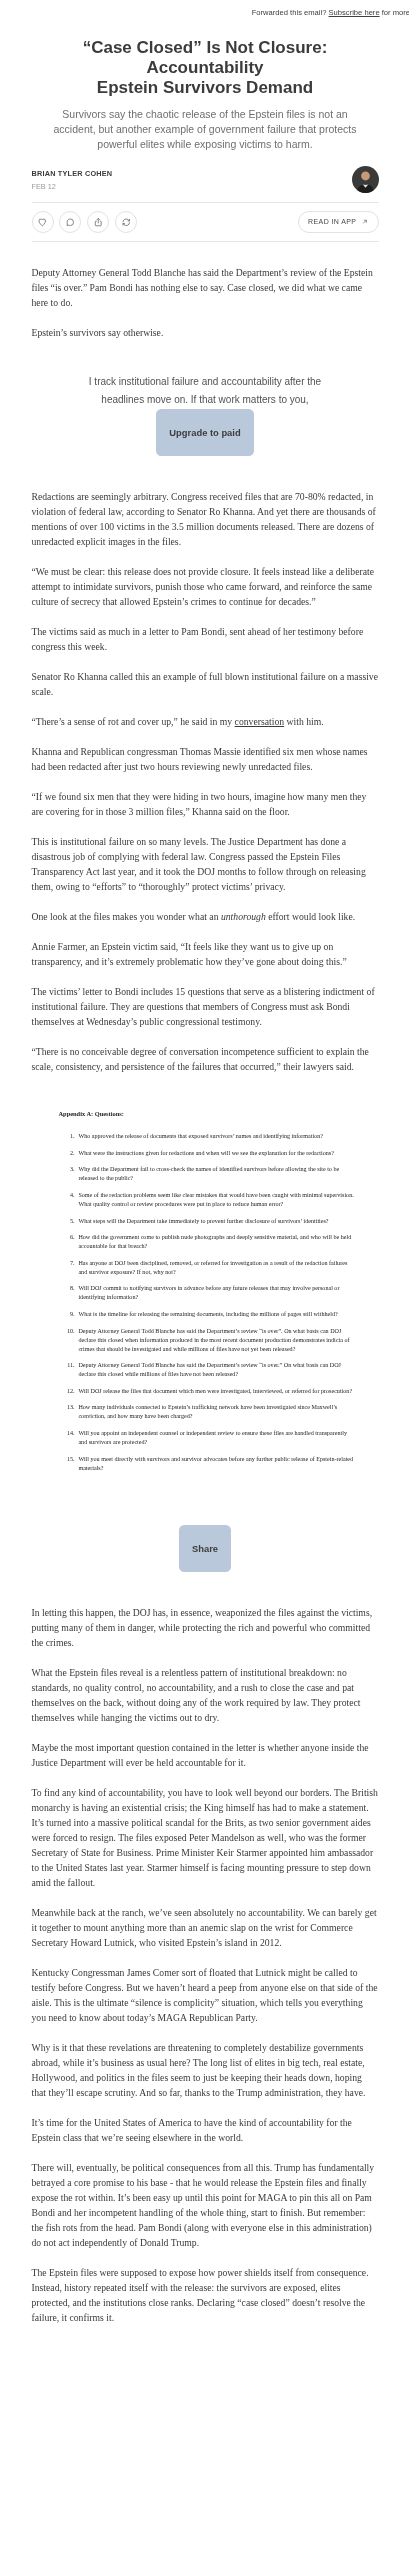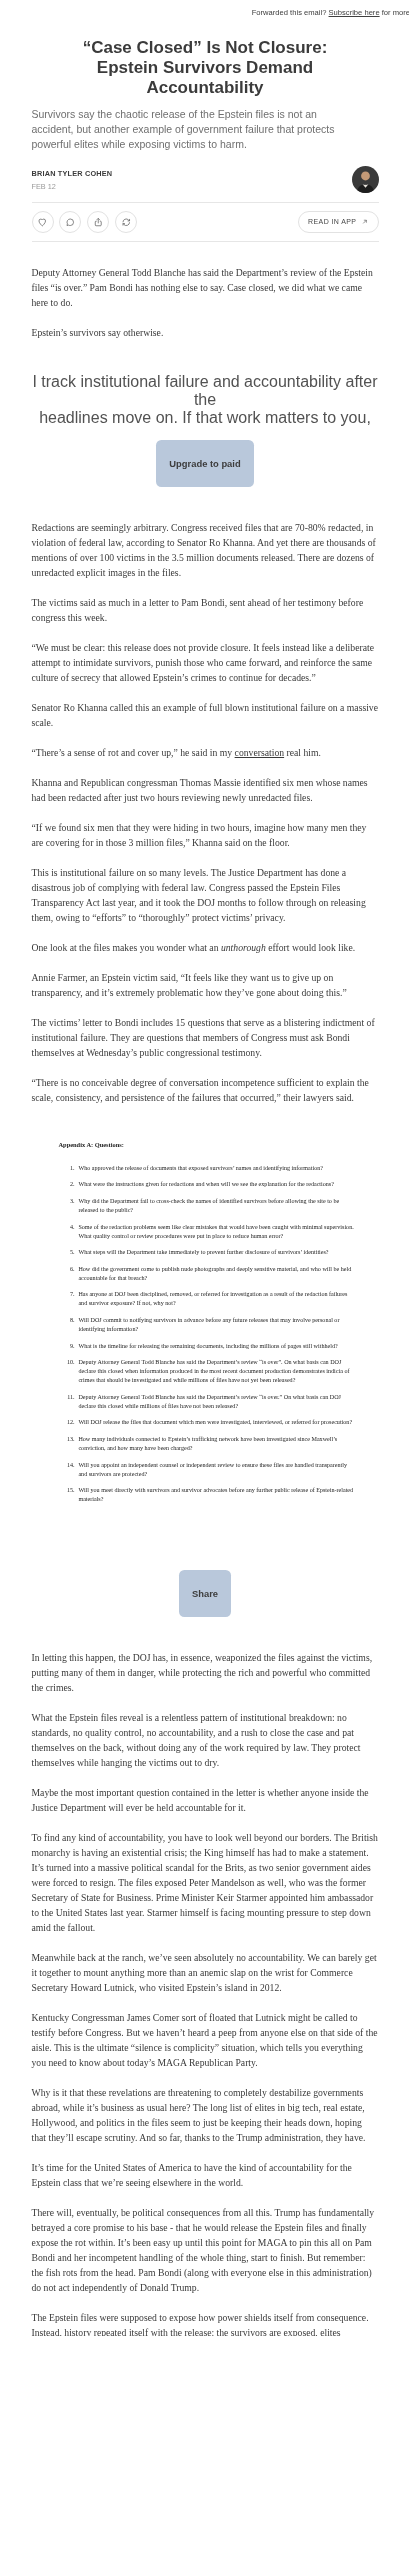--- a/index.html
+++ b/index.html
@@ -7,21 +7,21 @@
   .page { width: 410px; height: 2336px; margin: 0 auto; background: #fff; overflow: hidden;
           font-family: "Liberation Sans", sans-serif; }
   .content { width: 347px; margin: 0 auto; }
 
   .topbar { padding-top: 8.2px; text-align: right; font-size: 7.6px; color: #404040; }
   .topbar a { color: #404040; text-decoration: underline; cursor: pointer; }
 
   .title { margin: 21px 0 0; font-size: 17px; line-height: 1.16; font-weight: 700; color: #3b3b3b; text-align: center; }
   .title span { display: block; }
   .subtitle { margin: 9.4px 0 0; font-size: 10.5px; line-height: 1.45; color: #6f6f6f; font-weight: 400; }
-  .subtitle span { display: block; }
+  .subtitle span { display: block; text-align: center; }
 
   .byline { margin-top: 14px; display: flex; justify-content: space-between; align-items: center; }
   .author { font-size: 7.3px; font-weight: 700; color: #3b3b3b; letter-spacing: 0.2px; }
   .date { margin-top: 3.5px; font-size: 7.3px; color: #9a9a9a; }
   .avatar { width: 27px; height: 27px; border-radius: 50%; overflow: hidden; cursor: pointer; flex: none; }
 
   .divider { border-top: 0.6px solid #e6e6e6; margin: 8.2px 0; }
 
   .action-row { display: flex; justify-content: space-between; align-items: center; }
   .circles { display: flex; }
@@ -31,23 +31,23 @@
               font-size: 7px; letter-spacing: 0.4px; color: #474747; display: flex; align-items: center; gap: 4.1px;
               cursor: pointer; font-family: "Liberation Sans", sans-serif; }
 
   .article { margin-top: 23.4px; font-family: "Liberation Serif", serif; font-size: 9.7px; line-height: 15px; color: #3a3a3a; }
   .article p { margin: 15px 0 0; }
   .article p.first { margin-top: 0; }
   .article a { color: #3a3a3a; text-decoration: underline; cursor: pointer; }
   .article em { font-style: italic; }
 
   .cta { margin: 33px 0; text-align: center; font-family: "Liberation Sans", sans-serif; }
-  .cta-text { font-size: 16px; line-height: 17.6px; color: #525252; }
+  .cta-text { font-size: 10px; line-height: 17.6px; color: #525252; }
   .cta-text span { display: block; }
-  .btn-primary { margin-top: 14px; display: inline-block; background: #b9c8db; color: #3d3d3d; font-size: 9.4px;
+  .btn-primary { display: inline-block; background: #b9c8db; color: #3d3d3d; font-size: 9.4px;
                  font-weight: 700; padding: 18px 13px; border-radius: 5.3px; border: none; cursor: pointer;
                  font-family: "Liberation Sans", sans-serif; }
 
   .letter { margin: 32px 0 0 27px; width: 296px; font-family: "Liberation Serif", serif; color: #1c1c1c; }
   .letter h3 { font-size: 6.4px; margin: 0 0 11.7px; font-weight: 700; }
   .letter ol { margin: 0; padding-left: 17.6px; font-size: 6.1px; line-height: 9px; }
   .letter li { margin-bottom: 7.6px; padding-left: 2.3px; }
 
   .share-block { margin-top: 52px; }
 
@@ -65,22 +65,22 @@
 
   <div class="topbar">
     <span>Forwarded this email?</span>
     <a>Subscribe here</a><span> for more</span>
   </div>
 
   <div class="content">
 
     <h1 class="title">
       <span>“Case Closed” Is Not Closure:</span>
+      <span>Accountability</span>
       <span>Epstein Survivors Demand</span>
-      <span>Accountability</span>
     </h1>
 
     <div class="subtitle">
       <span>Survivors say the chaotic release of the Epstein files is not an</span>
       <span>accident, but another example of government failure that protects</span>
       <span>powerful elites while exposing victims to harm.</span>
     </div>
 
     <div class="byline">
       <div>
@@ -152,24 +152,24 @@
 
       <div class="cta">
         <div class="cta-text">
           <span>I track institutional failure and accountability after the</span>
           <span>headlines move on. If that work matters to you,</span>
         </div>
         <button class="btn-primary">Upgrade to paid</button>
       </div>
 
       <p>Redactions are seemingly arbitrary. Congress received files that are 70-80% redacted, in violation of federal law, according to Senator Ro Khanna. And yet there are thousands of mentions of over 100 victims in the 3.5 million documents released. There are dozens of unredacted explicit images in the files.</p>
+      <p>“We must be clear: this release does not provide closure. It feels instead like a deliberate attempt to intimidate survivors, punish those who came forward, and reinforce the same culture of secrecy that allowed Epstein’s crimes to continue for decades.”</p>
       <p>The victims said as much in a letter to Pam Bondi, sent ahead of her testimony before congress this week.</p>
-      <p>“We must be clear: this release does not provide closure. It feels instead like a deliberate attempt to intimidate survivors, punish those who came forward, and reinforce the same culture of secrecy that allowed Epstein’s crimes to continue for decades.”</p>
       <p>Senator Ro Khanna called this an example of full blown institutional failure on a massive scale.</p>
-      <p><span>“There’s a sense of rot and cover up,” he said in my </span><a>conversation</a><span> real him.</span></p>
+      <p><span>“There’s a sense of rot and cover up,” he said in my </span><a>conversation</a><span> with him.</span></p>
       <p>Khanna and Republican congressman Thomas Massie identified six men whose names had been redacted after just two hours reviewing newly unredacted files.</p>
       <p>“If we found six men that they were hiding in two hours, imagine how many men they are covering for in those 3 million files,” Khanna said on the floor.</p>
       <p>This is institutional failure on so many levels. The Justice Department has done a disastrous job of complying with federal law. Congress passed the Epstein Files Transparency Act last year, and it took the DOJ months to follow through on releasing them, owing to “efforts” to “thoroughly” protect victims’ privacy.</p>
       <p><span>One look at the files makes you wonder what an </span><em>unthorough</em><span> effort would look like.</span></p>
       <p>Annie Farmer, an Epstein victim said, “It feels like they want us to give up on transparency, and it’s extremely problematic how they’ve gone about doing this.”</p>
       <p>The victims’ letter to Bondi includes 15 questions that serve as a blistering indictment of institutional failure. They are questions that members of Congress must ask Bondi themselves at Wednesday’s public congressional testimony.</p>
       <p>“There is no conceivable degree of conversation incompetence sufficient to explain the scale, consistency, and persistence of the failures that occurred,” their lawyers said.</p>
 
       <div class="letter">
         <h3>Appendix A: Questions:</h3>

